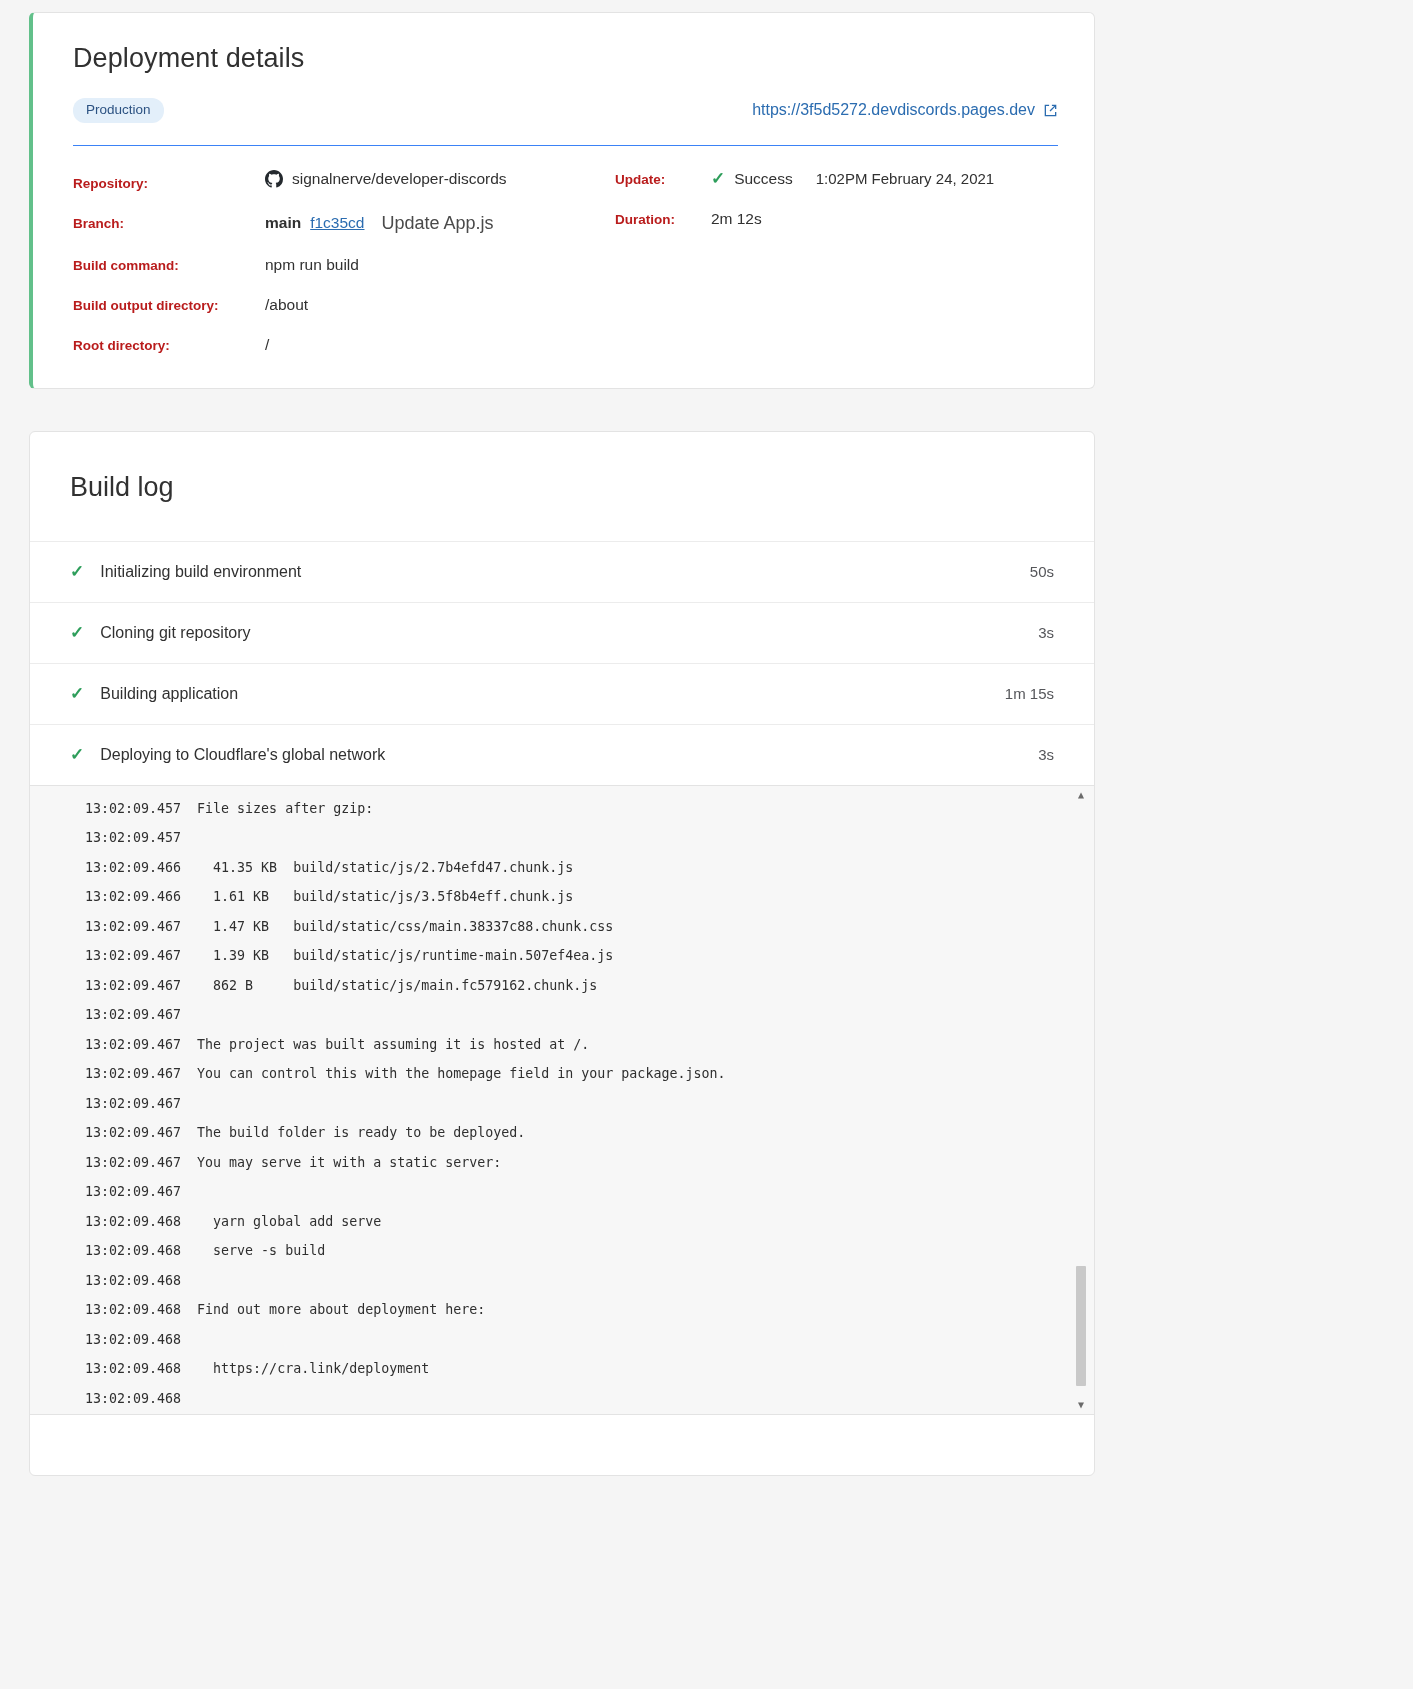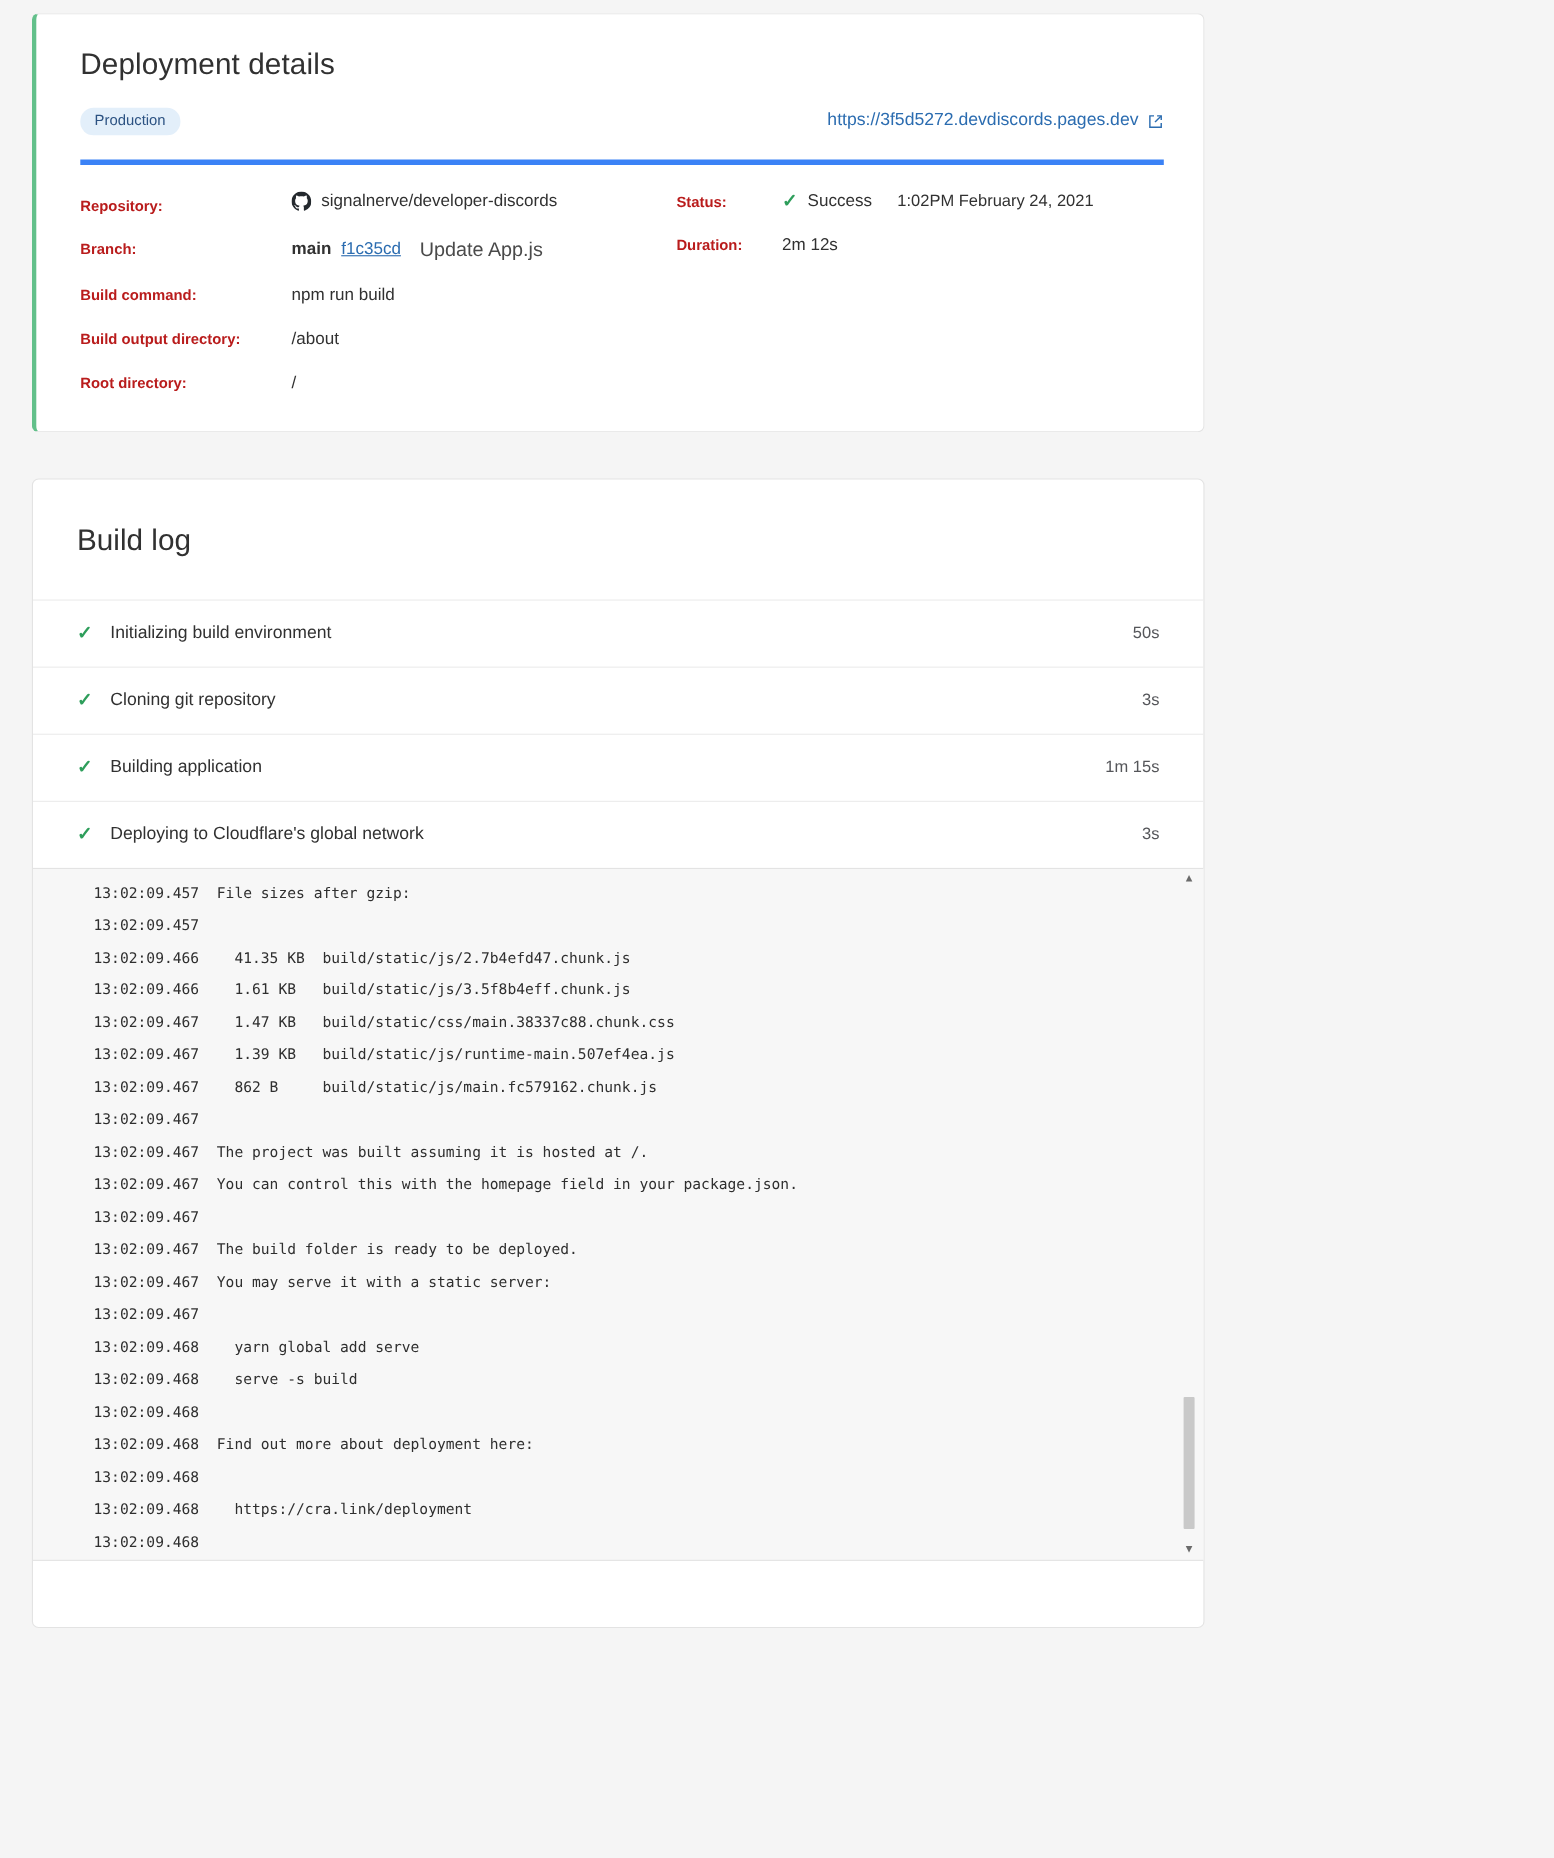--- a/index.html
+++ b/index.html
@@ -34,21 +34,21 @@
     font-weight: 400;
     color: #313131;
     margin: 0 0 24px 0;
     letter-spacing: 0.1px;
   }
   .deploy-topline {
     display: flex;
     align-items: center;
     justify-content: space-between;
     padding-bottom: 22px;
-    border-bottom: 5px solid #3b82f6;
+    border-bottom: 1px solid #3b82f6;
   }
   .badge {
     display: inline-block;
     background: #e3effa;
     color: #2c5282;
     font-size: 13.5px;
     border-radius: 12px;
     padding: 5px 13px 6px 13px;
     line-height: 1;
   }
@@ -216,21 +216,21 @@
         </div>
 
         <div class="row">
           <span class="lbl">Root directory:</span>
           <span class="val">/</span>
         </div>
       </div>
 
       <div class="deploy-col-right">
         <div class="row">
-          <span class="lbl">Status:</span>
+          <span class="lbl">Update:</span>
           <span class="val">
             <span class="check-icon">✓</span>
             <span class="status-text">Success</span>
             <span class="status-time">1:02PM February 24, 2021</span>
           </span>
         </div>
         <div class="row">
           <span class="lbl">Duration:</span>
           <span class="val">2m 12s</span>
         </div>

